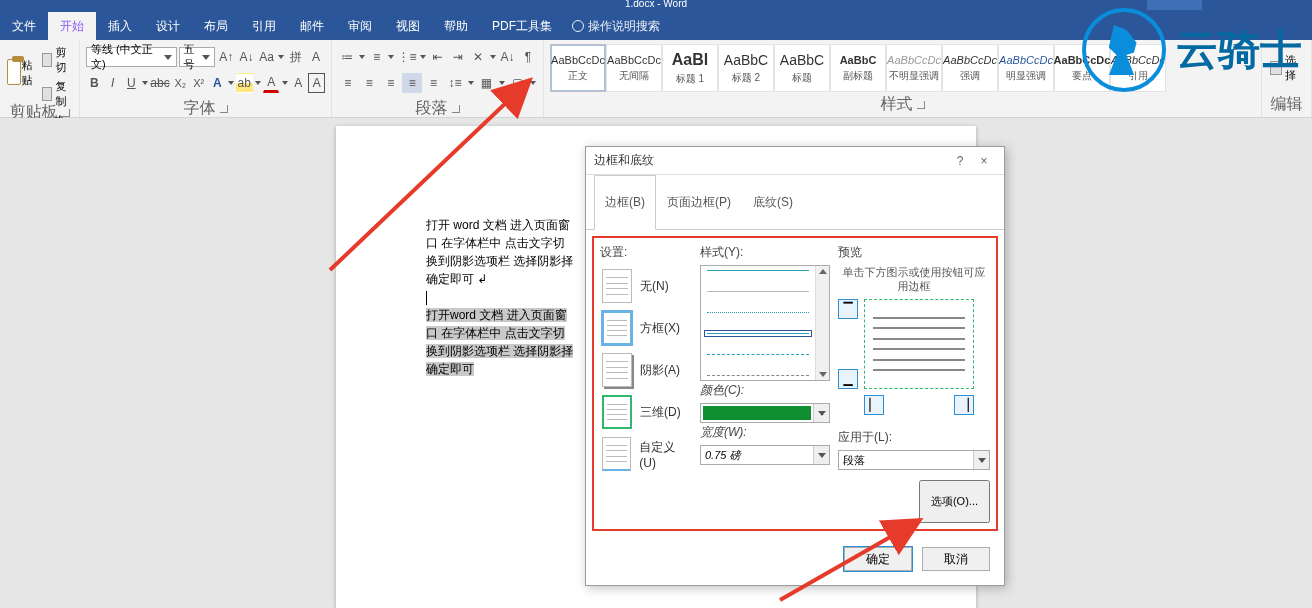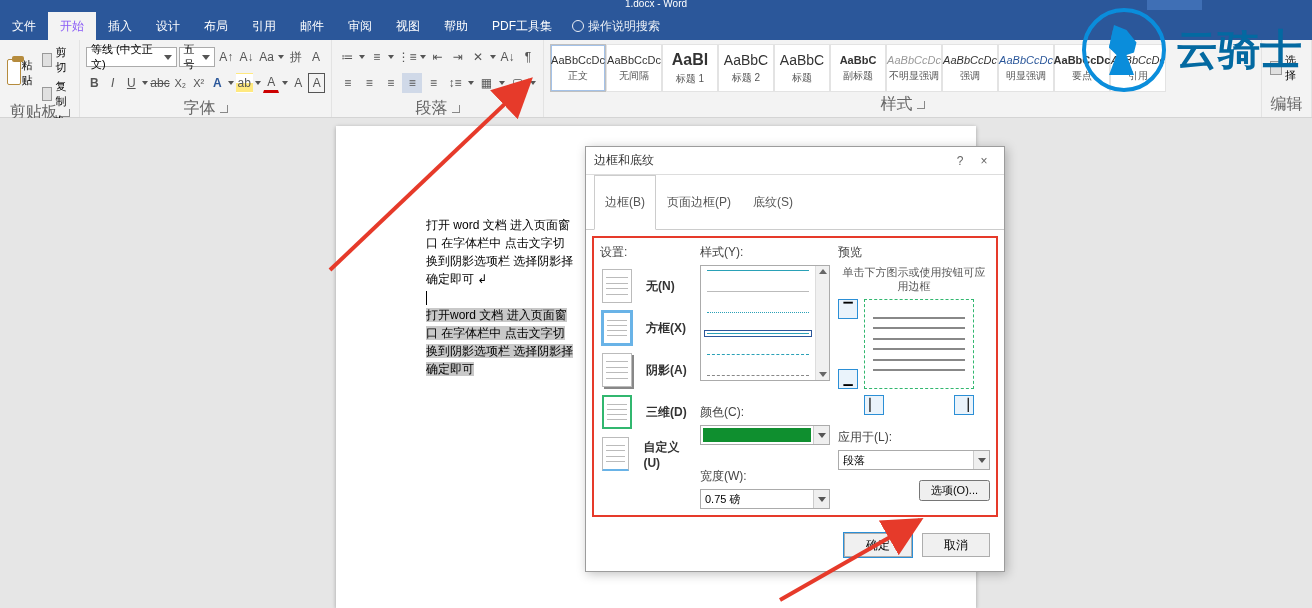--- a/index.html
+++ b/index.html
@@ -73,59 +73,59 @@
 .dlg-title .spacer { flex:1; }
 .dlg-title .dlg-ctrl { width: 24px; text-align: center; color: #666; cursor: pointer; }
 .dlg-tabs { display: flex; border-bottom: 1px solid #ccc; font-size: 12px; padding-left: 8px; }
 .dlg-tab { padding: 18px 10px; cursor: pointer; color: #555; border: 1px solid transparent; margin-bottom: -1px; }
 .dlg-tab.active { border: 1px solid #ccc; border-bottom: 1px solid #fff; background: #fff; }
 .dlg-body-wrap { padding: 6px; }
 .dlg-body { border: 2px solid #e63a2a; padding: 6px; min-height: 280px; display: flex; gap: 8px; font-size: 12px; }
 .col { display: flex; flex-direction: column; }
 .col-label { color: #444; margin-bottom: 4px; }
 .col1 { width: 92px; }
-.preset { display: flex; align-items: center; gap: 14px; padding: 4px 2px; cursor: pointer; font-weight: bold; }
+.preset { display: flex; align-items: center; gap: 8px; padding: 4px 2px; cursor: pointer; }
 .preset .pic { width: 30px; height: 34px; background: #fff; border: 1px solid #bbb; display: flex; flex-direction: column; justify-content: space-evenly; padding: 3px; }
 .preset .pic .ln { height: 1px; background: #bbb; }
 .preset.sel3d .pic { border: 2px solid #31b76f; }
 .preset.selbox .pic { outline: 1px solid #69b3e7; }
 .preset .txt { font-size: 12px; color: #333; }
 
 .col2 { width: 130px; }
 .style-listbox { border: 1px solid #ababab; height: 116px; position: relative; background: #fff; display: flex; }
 .style-items { flex:1; padding: 4px 6px; display: flex; flex-direction: column; justify-content: space-between; }
 .style-line { height: 0; border-top-width: 1px; border-top-color: #2aa1b7; }
 .sl-solid { border-top-style: solid; }
 .sl-dot { border-top-style: dotted; }
 .sl-dash { border-top-style: dashed; }
 .style-line.selected { outline: 1px solid #2b579a; outline-offset: 2px; }
 .scrollbar { width: 14px; background: #f0f0f0; border-left: 1px solid #ddd; display: flex; flex-direction: column; justify-content: space-between; align-items: center; }
 .scrollbar .ar { width: 0; height: 0; border-left: 4px solid transparent; border-right: 4px solid transparent; }
 .scrollbar .up { border-bottom: 5px solid #666; margin-top: 3px; }
 .scrollbar .dn { border-top: 5px solid #666; margin-bottom: 3px; }
 
-.color-row, .width-row { margin-top: 23px; }
+.color-row, .width-row { margin-top: 1px; font-style: italic; }
 .dd-box { height: 20px; border: 1px solid #ababab; display: flex; align-items: center; }
 .dd-box .val { flex:1; padding: 0 4px; font-size: 11px; }
 .dd-box .dd-btn { width: 16px; height: 100%; background: #efefef; border-left: 1px solid #ccc; display: flex; align-items: center; justify-content: center; }
 .dd-box .dd-btn::after { content:""; border-left:4px solid transparent; border-right:4px solid transparent; border-top:5px solid #555; }
 .color-swatch { flex:1; margin: 2px; background: #0f8f2f; height: 14px; }
 
 .col3 { flex:1; }
 .prev-hint { font-size: 11px; color: #555; text-align: center; line-height: 14px; }
 .preview-box { margin-top: 6px; display: flex; }
 .edge-btns-v { display: flex; flex-direction: column; justify-content: space-between; margin-right: 6px; }
 .edge-btn { width: 20px; height: 20px; border: 1px solid #ccc; background: #fff; cursor: pointer; display:flex; align-items:center; justify-content:center; }
 .edge-btn.on { border-color: #2b8fd6; background: #eaf3fb; }
 .para-preview { width: 110px; height: 90px; border: 1px dashed #31b76f; padding: 8px; display: flex; flex-direction: column; justify-content: space-evenly; }
 .para-preview .pl { height: 2px; background: #888; }
 .edge-btns-h { display: flex; justify-content: space-between; width: 110px; margin-left: 26px; margin-top: 6px; }
 .apply-row { margin-top: 14px; }
 .options-btn { margin-top: 10px; text-align: right; }
-.options-btn button { font-size: 11px; padding: 1px 10px; }
+.options-btn button { font-size: 11px; padding: 12px 10px; }
 
 .dlg-footer { display: flex; justify-content: flex-end; gap: 10px; padding: 10px 14px 14px; }
 .dlg-btn { width: 68px; height: 24px; font-size: 12px; border: 1px solid #adadad; background: #f0f0f0; cursor: pointer; }
 .dlg-btn.primary { outline: 1px solid #2b8fd6; }
 
 
 .arrow { position: absolute; pointer-events: none; }
 
 
 .watermark { position: absolute; top: 8px; right: 10px; display: flex; align-items: center; gap: 10px; color: #0369a1; font-weight: 700; font-size: 42px; pointer-events:none; }

